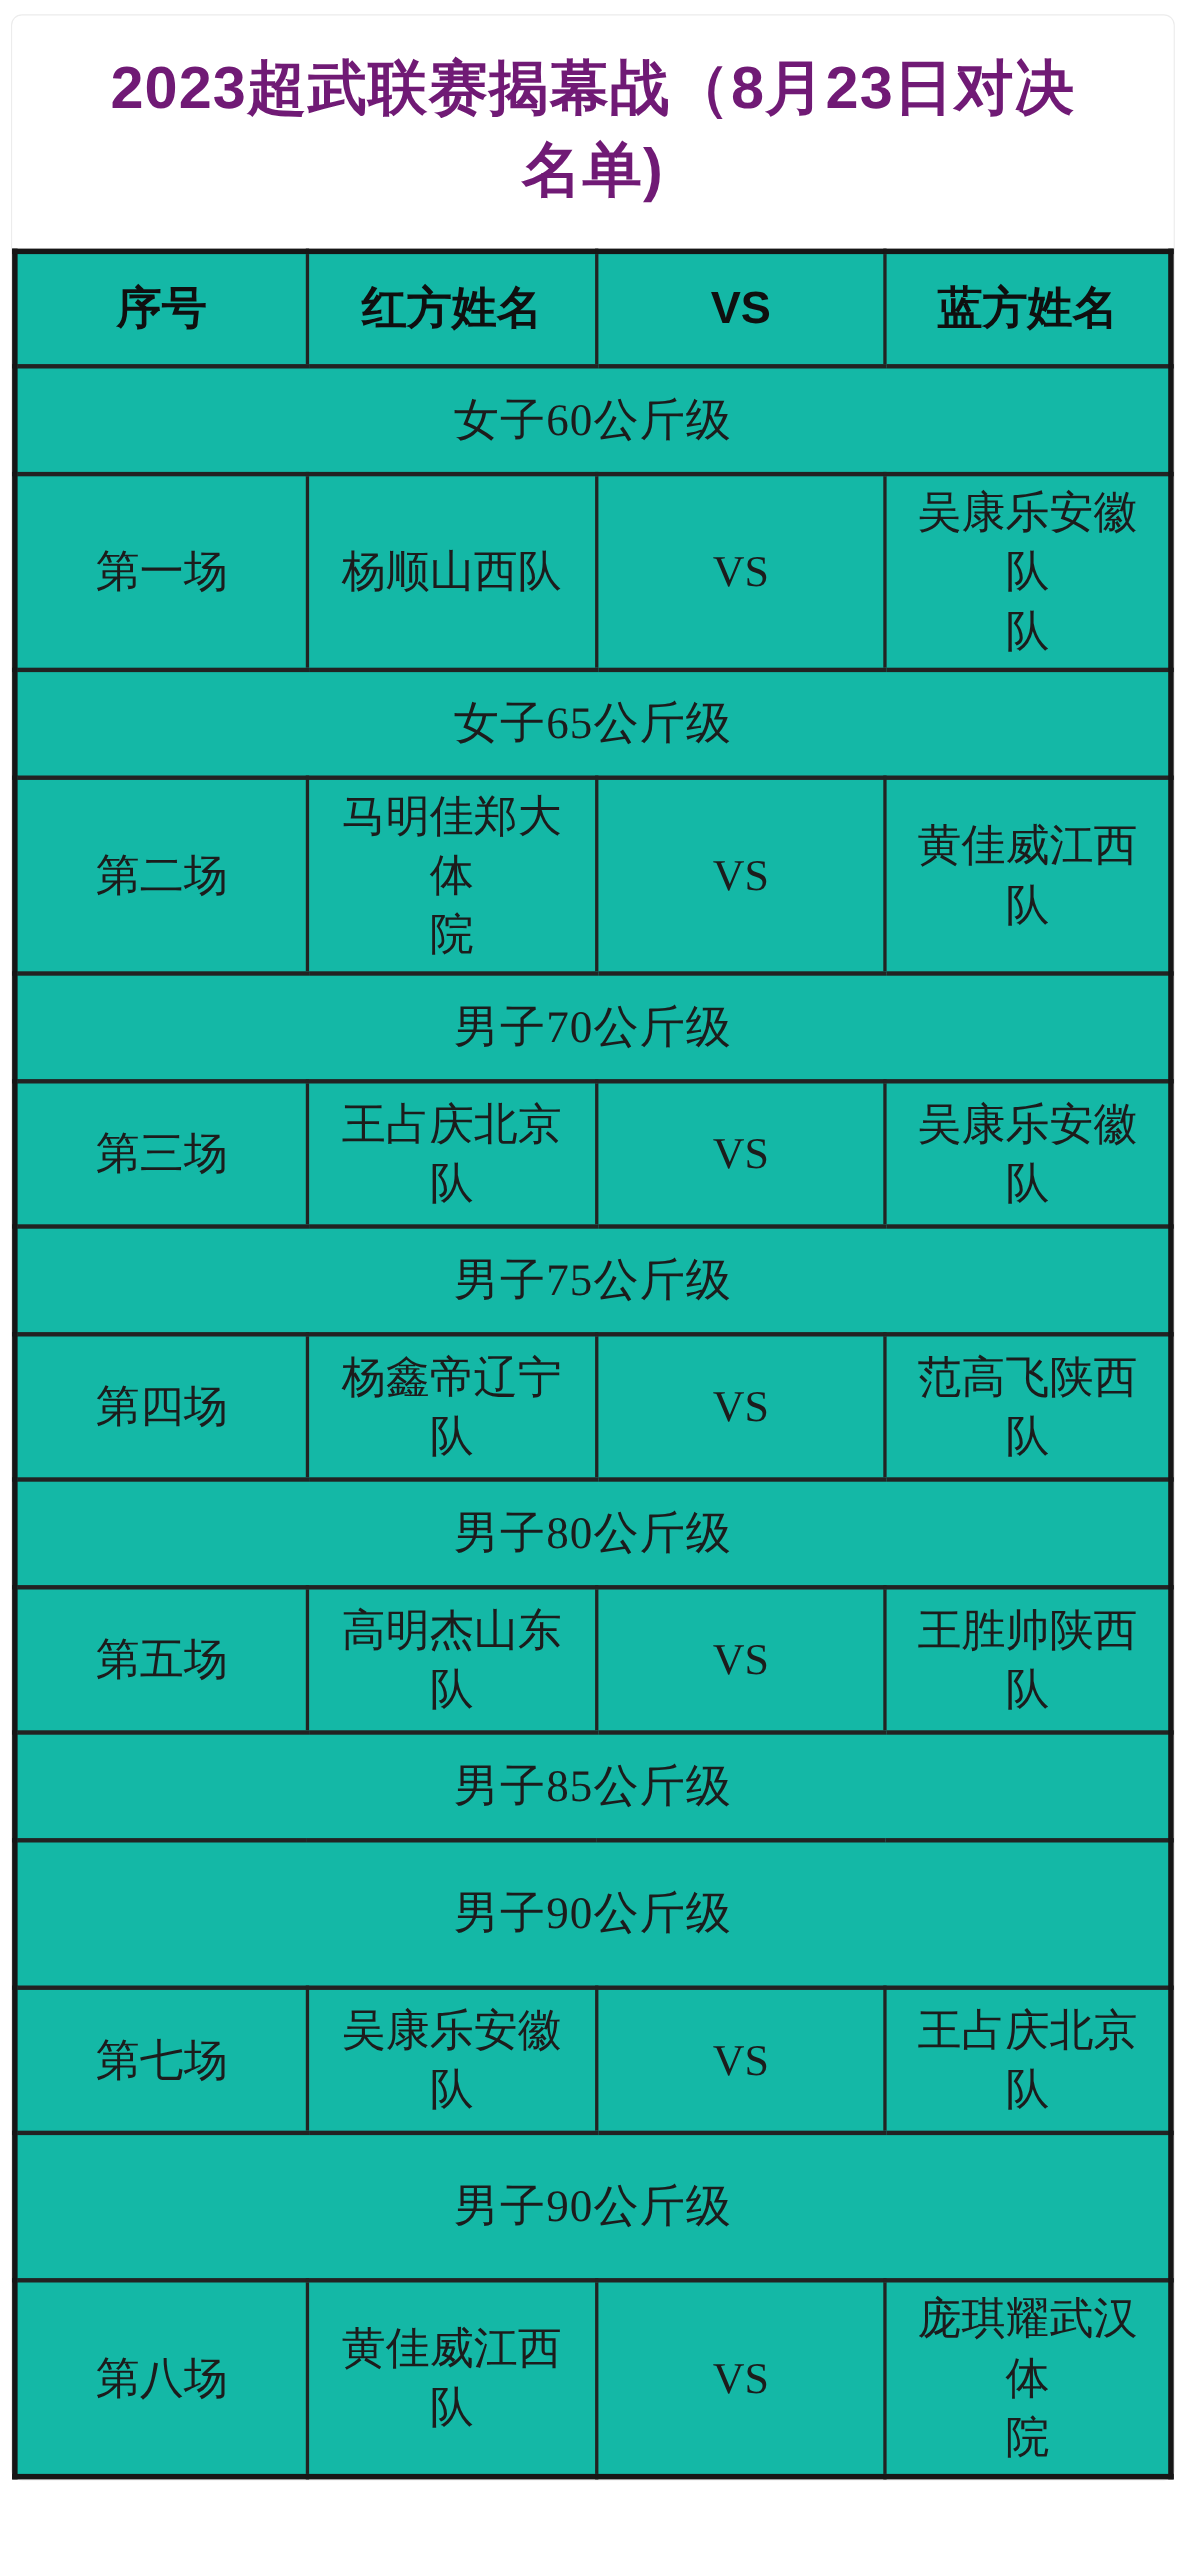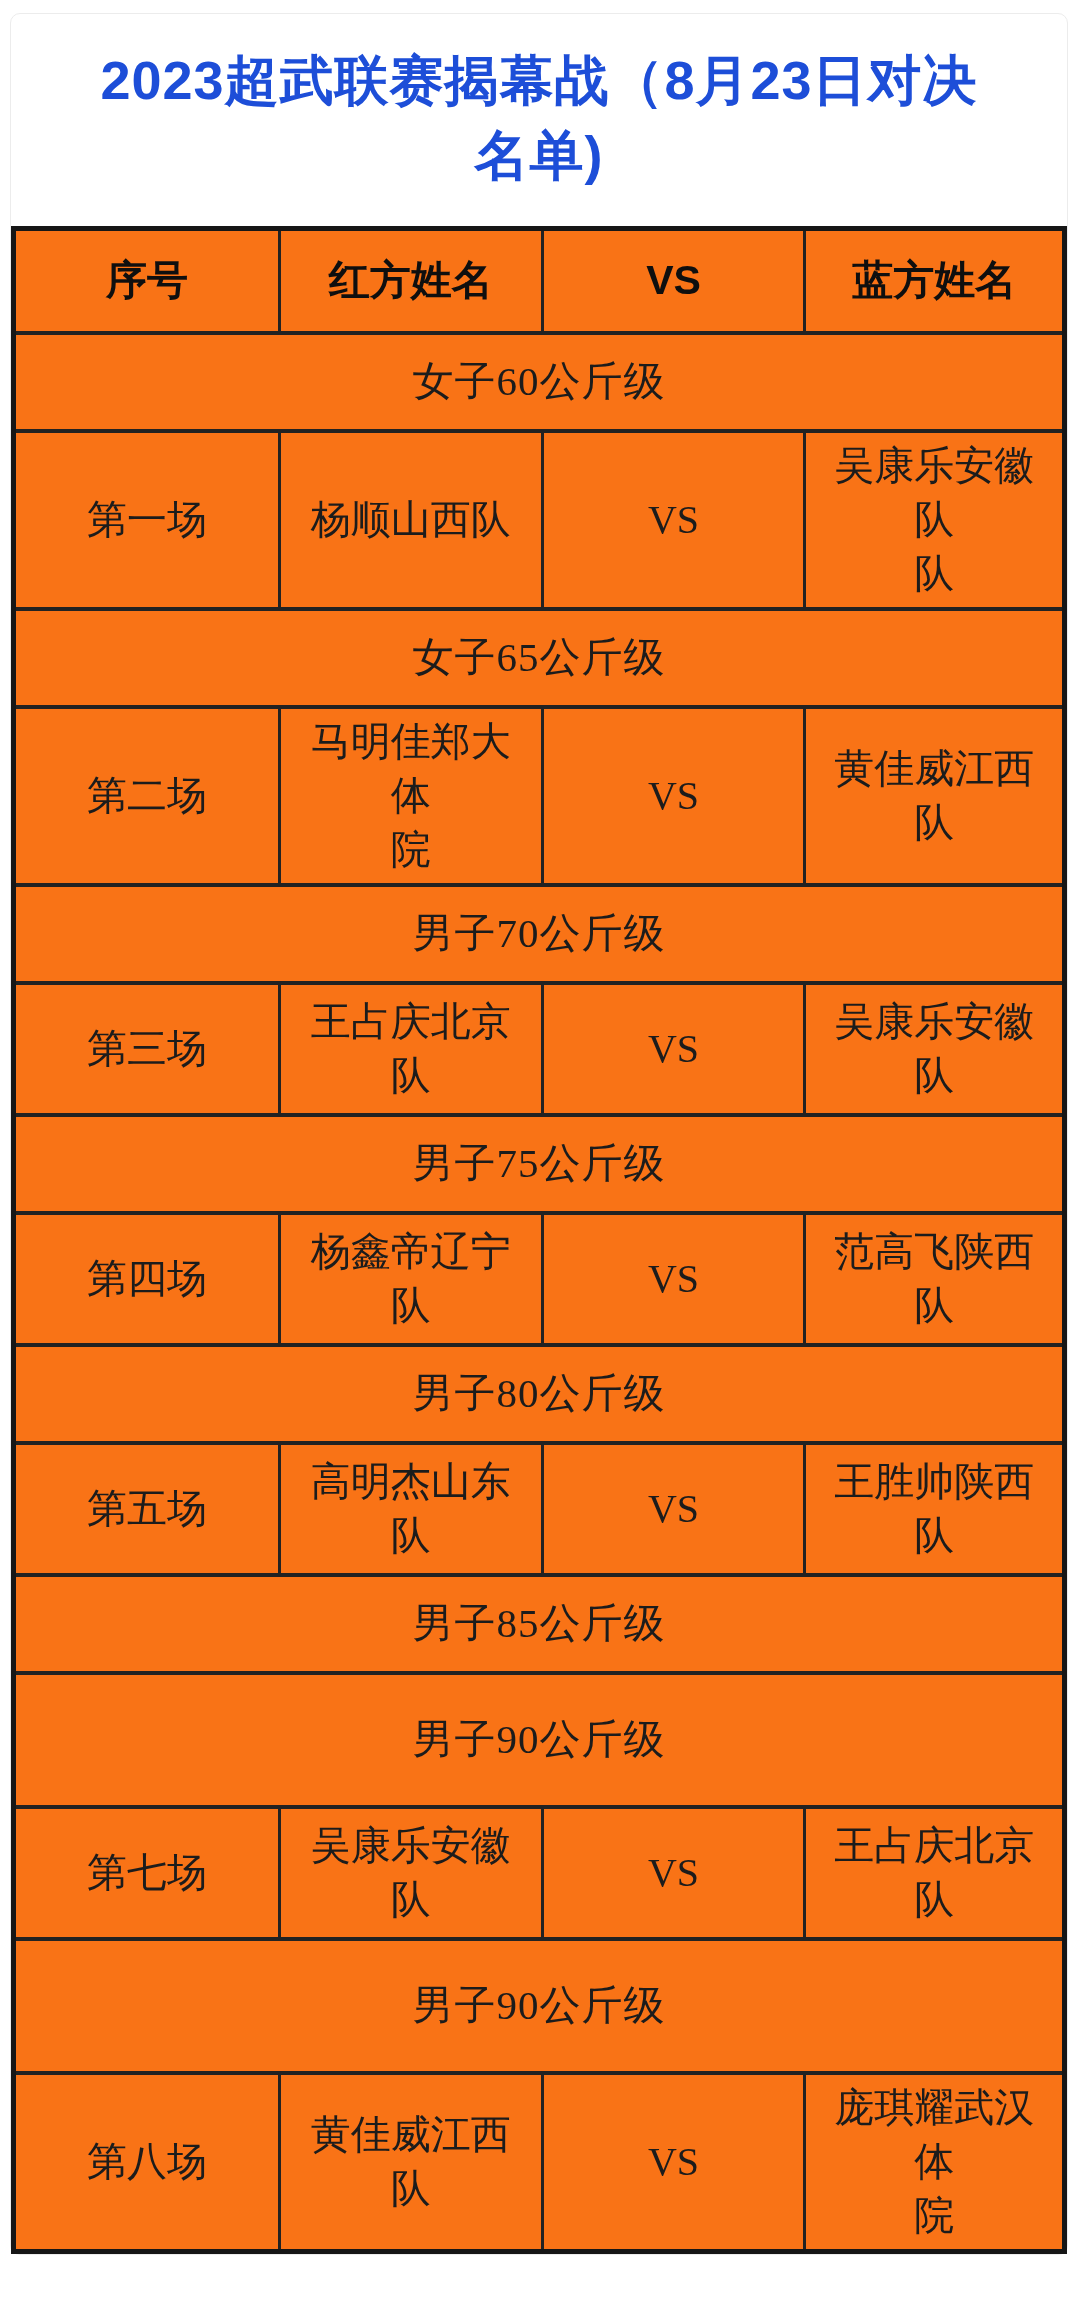--- a/index.html
+++ b/index.html
@@ -33,39 +33,39 @@
     padding: 20px 0 24px 0;
   }
   .title {
     max-width: 900px;
     margin: 0 auto;
     text-align: center;
     font-family: "Liberation Sans", "DejaVu Sans", sans-serif;
     font-weight: 900;
     font-size: 54px;
     line-height: 1.38;
-    color: #1d4ed8;
+    color: #701a75;
     letter-spacing: 1px;
   }
   table.match-table {
     width: 100%;
     border-collapse: collapse;
     table-layout: fixed;
     border: 5px solid #161616;
   }
   .match-table th,
   .match-table td {
     border: 3px solid #222222;
     border-top-width: 4px;
     border-bottom-width: 4px;
     text-align: center;
     vertical-align: middle;
     font-size: 40px;
     padding: 6px 10px;
-    background: #f97316;
+    background: #14b8a6;
   }
   .match-table th {
     font-family: "Liberation Sans", "DejaVu Sans", sans-serif;
     font-weight: bold;
     font-size: 41px;
     height: 104px;
     color: #0f0f0f;
   }
   .match-table td.cat {
     height: 98px;

